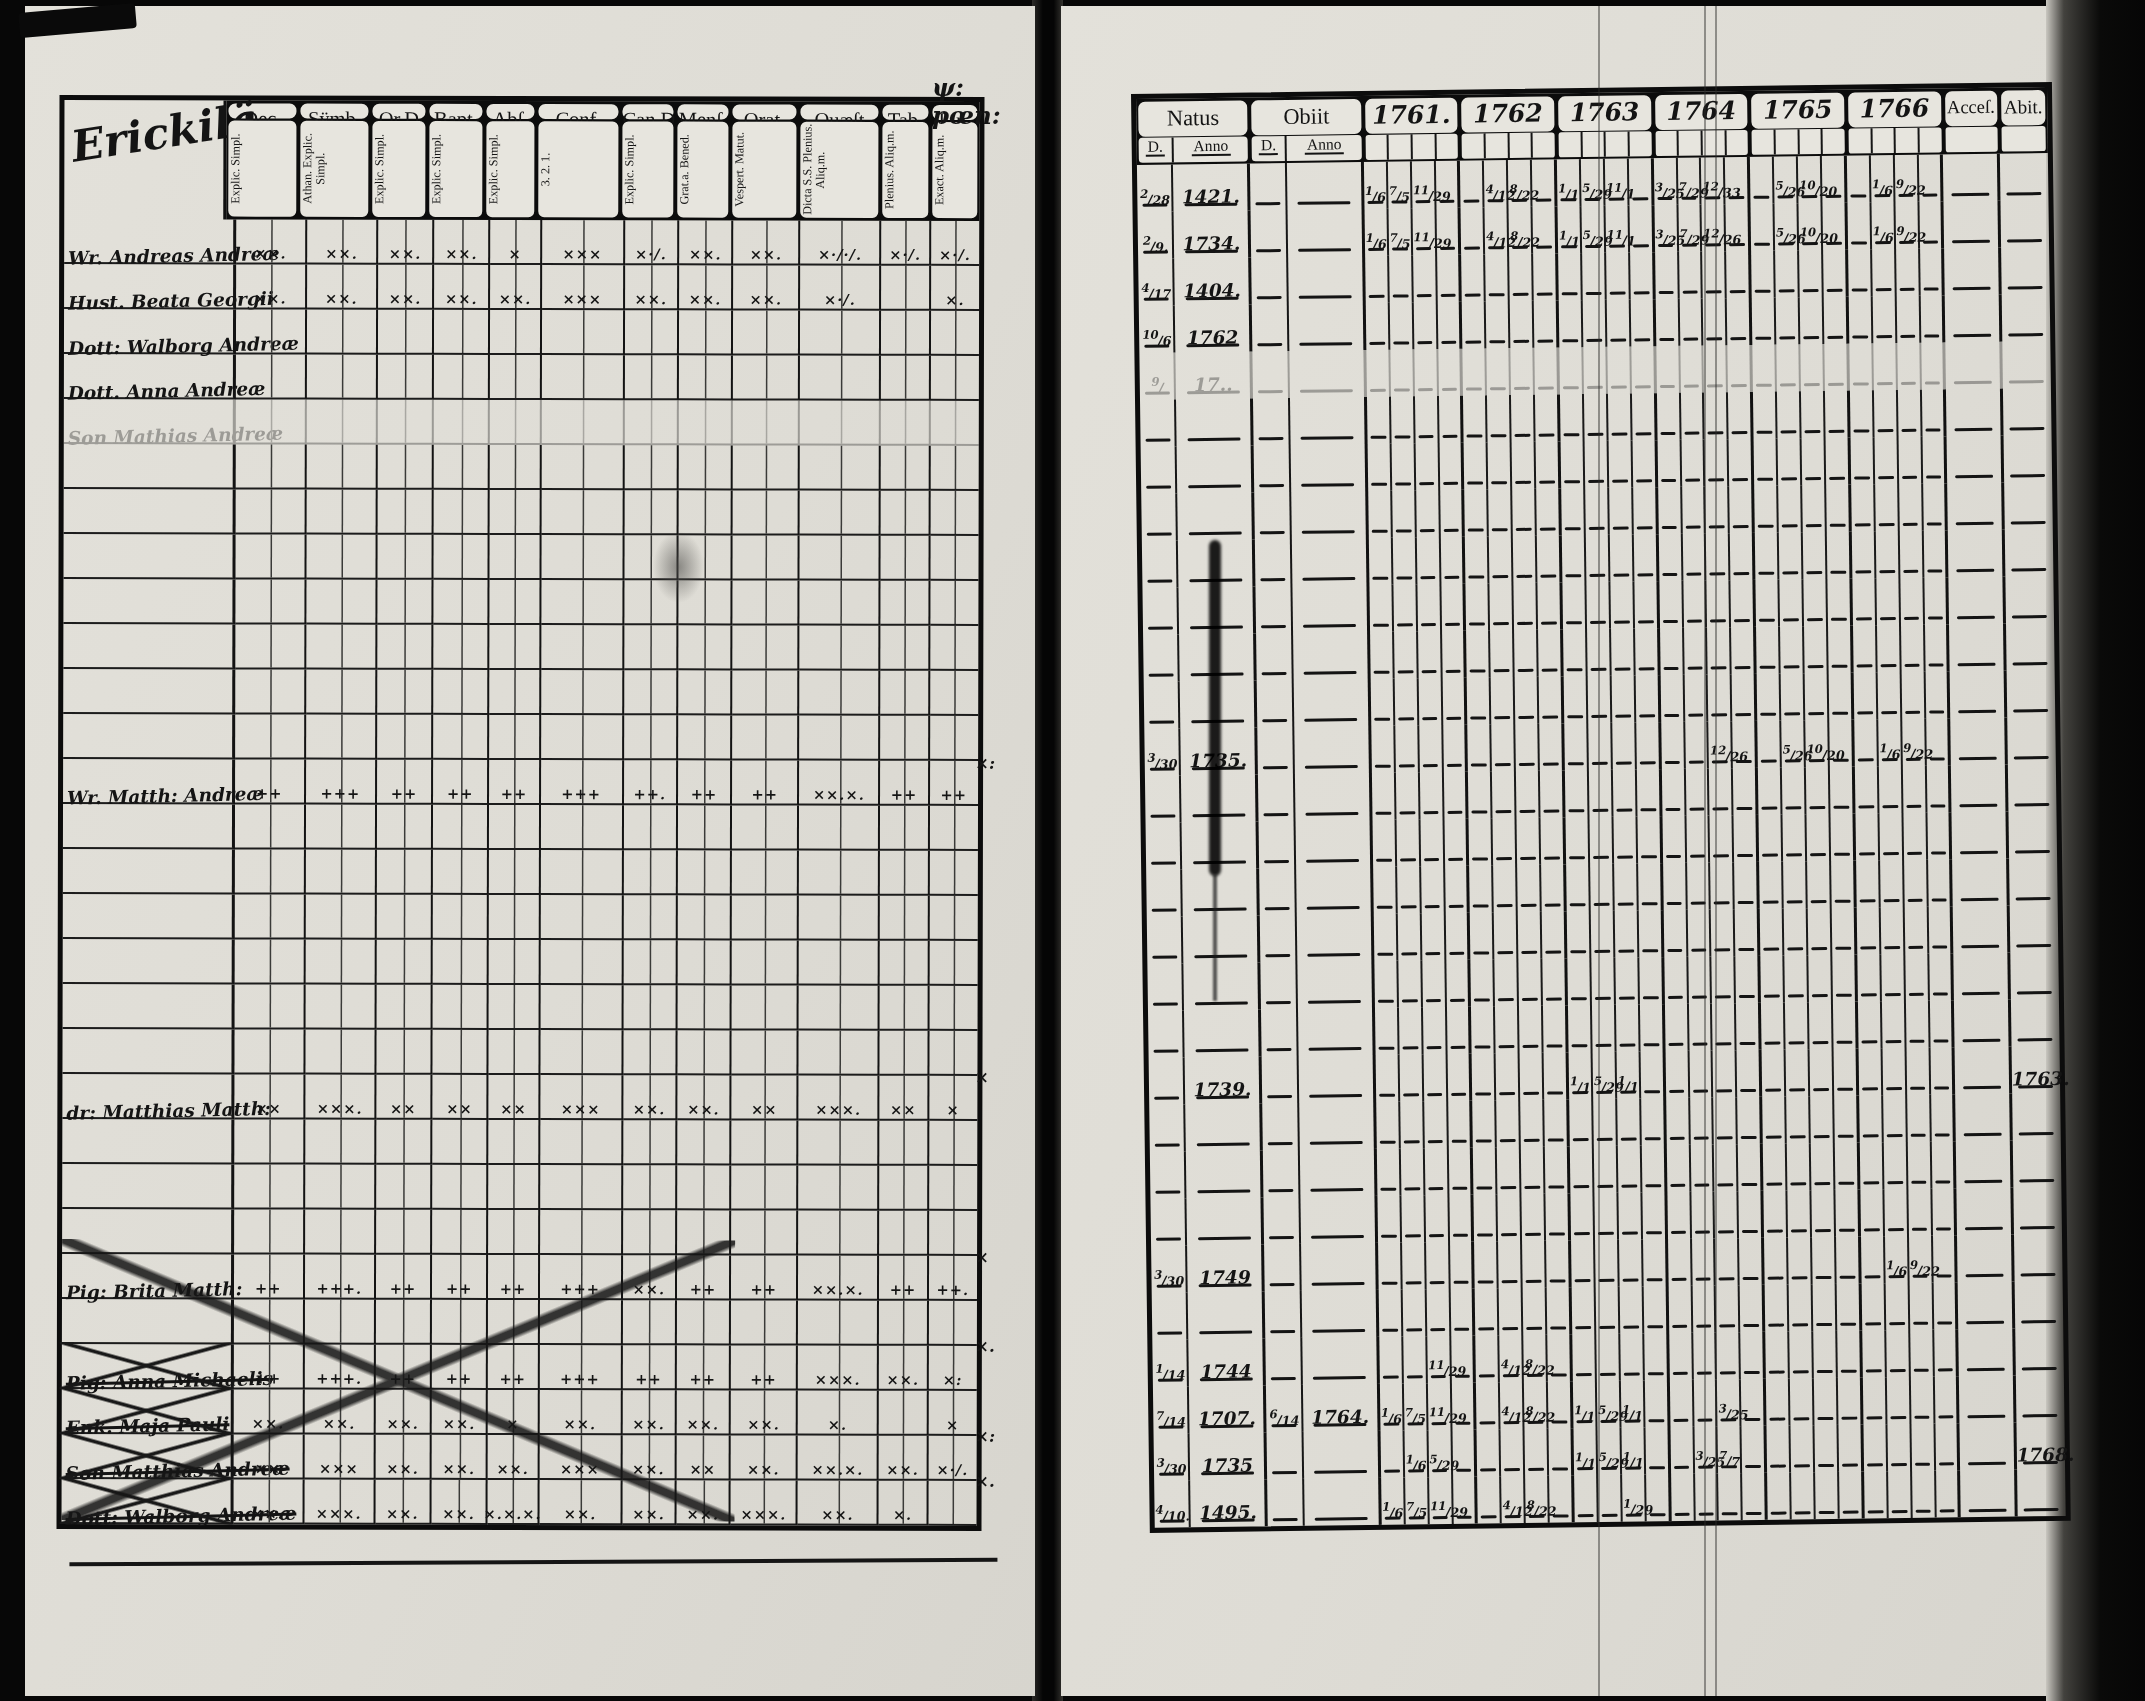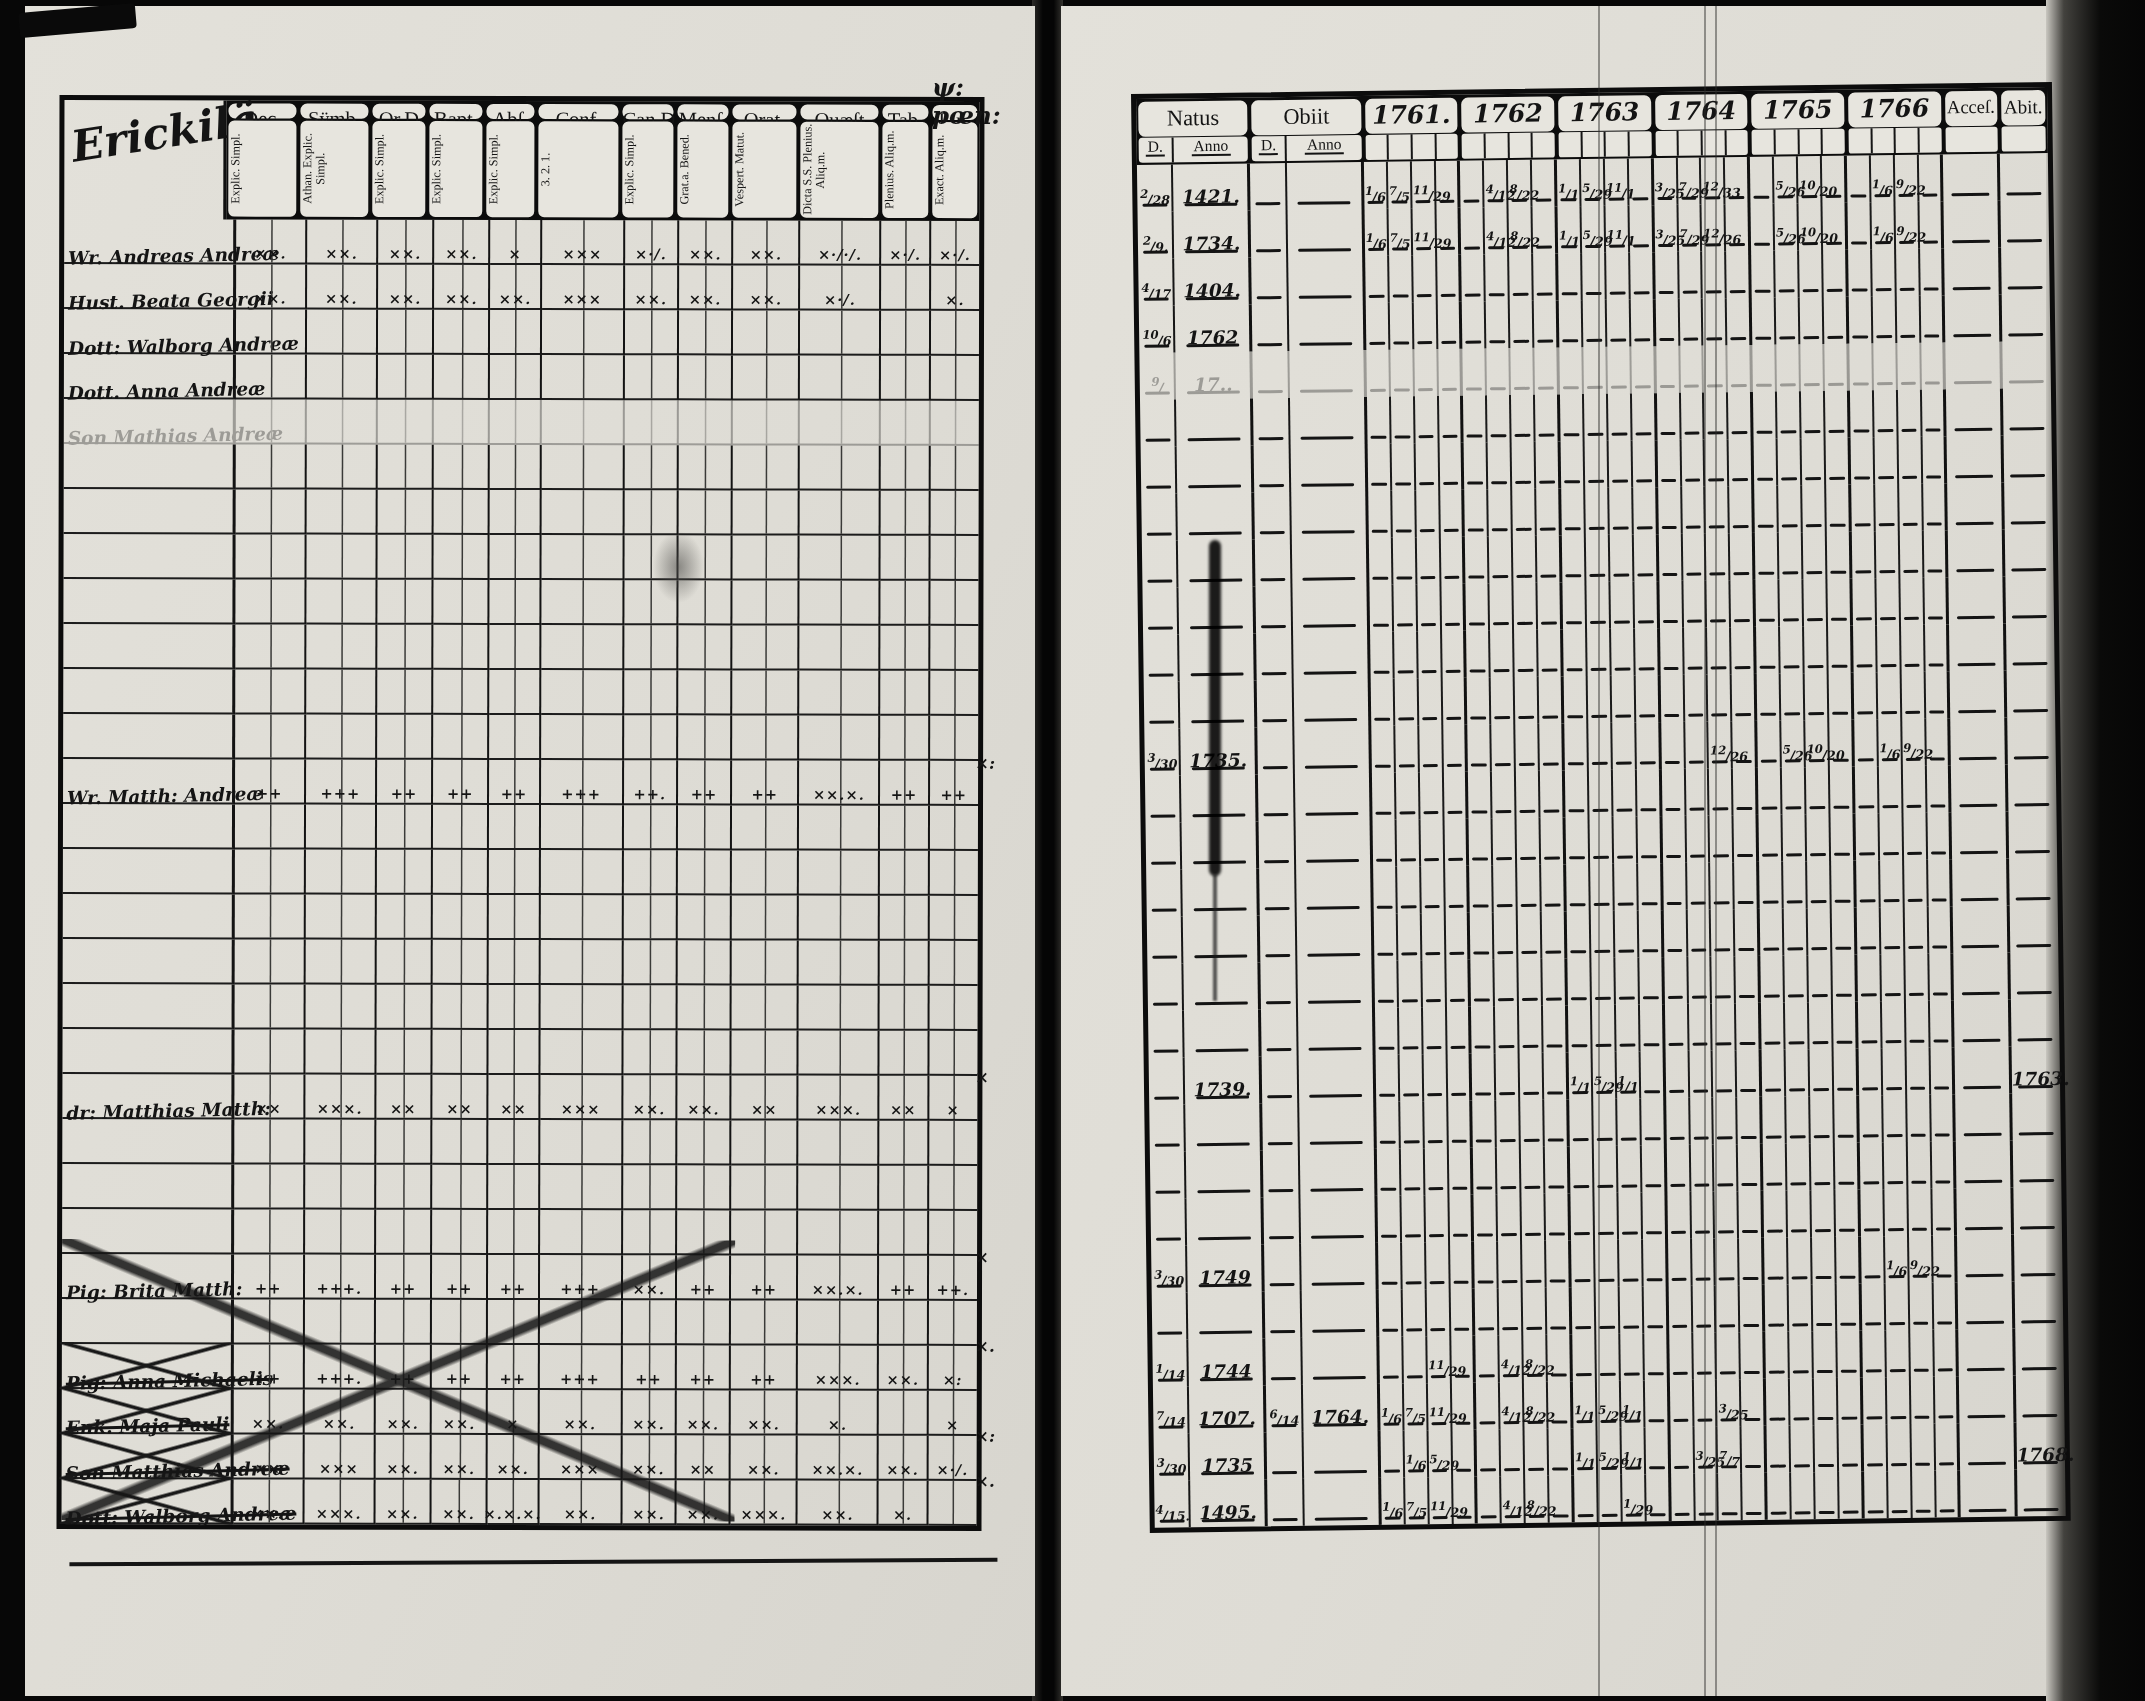--- a/index.html
+++ b/index.html
@@ -2351,21 +2351,21 @@
             <div class="strip dash"></div>
             <div class="strip dash"></div>
           </div>
           <div class="rcell dash acc"></div>
           <div class="rcell dash abt">
             <span class="hw">1768.</span>
           </div>
         </div>
         <div class="rrow">
           <div class="rcell dash w-d">
-            <span class="hw frac"><i class="fn">4</i><i class="fs">/</i><i class="fd">15.</i></span>
+            <span class="hw frac"><i class="fn">4</i><i class="fs">/</i><i class="fd">10.</i></span>
           </div>
           <div class="rcell dash w-anno">
             <span class="hw">1495.</span>
           </div>
           <div class="rcell dash w-d"></div>
           <div class="rcell dash w-anno"></div>
           <div class="ycell">
             <div class="strip dash">
               <span class="hw frac"><i class="fn">1</i><i class="fs">/</i><i class="fd">6</i></span>
             </div>

